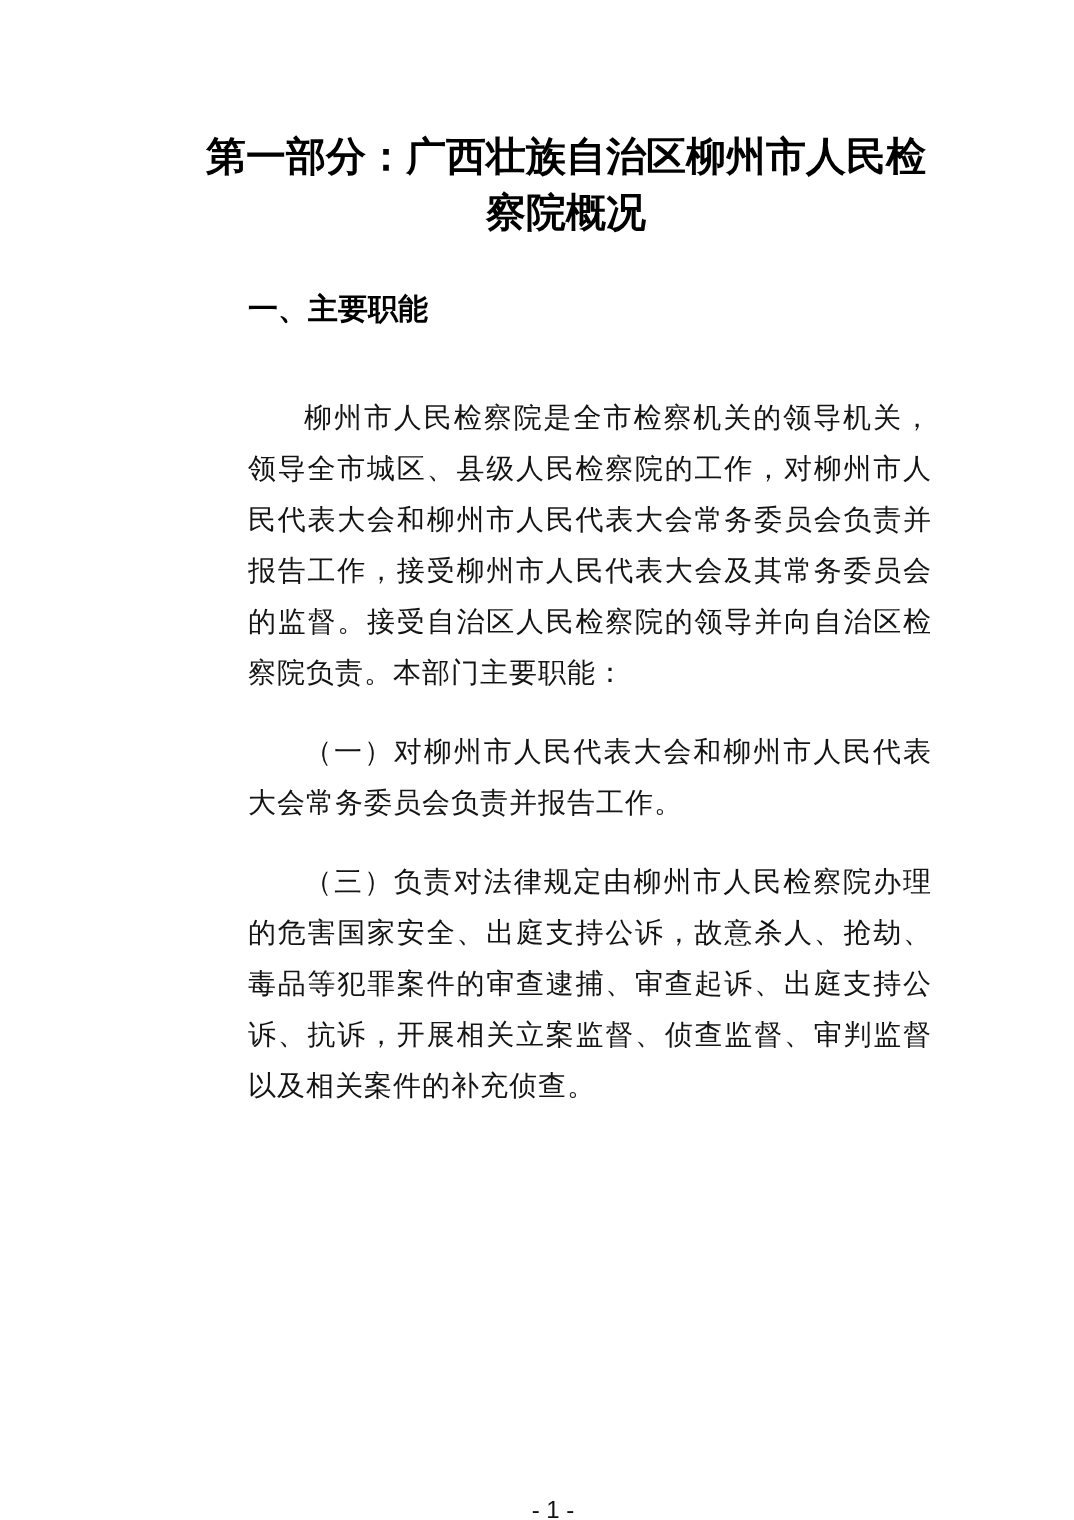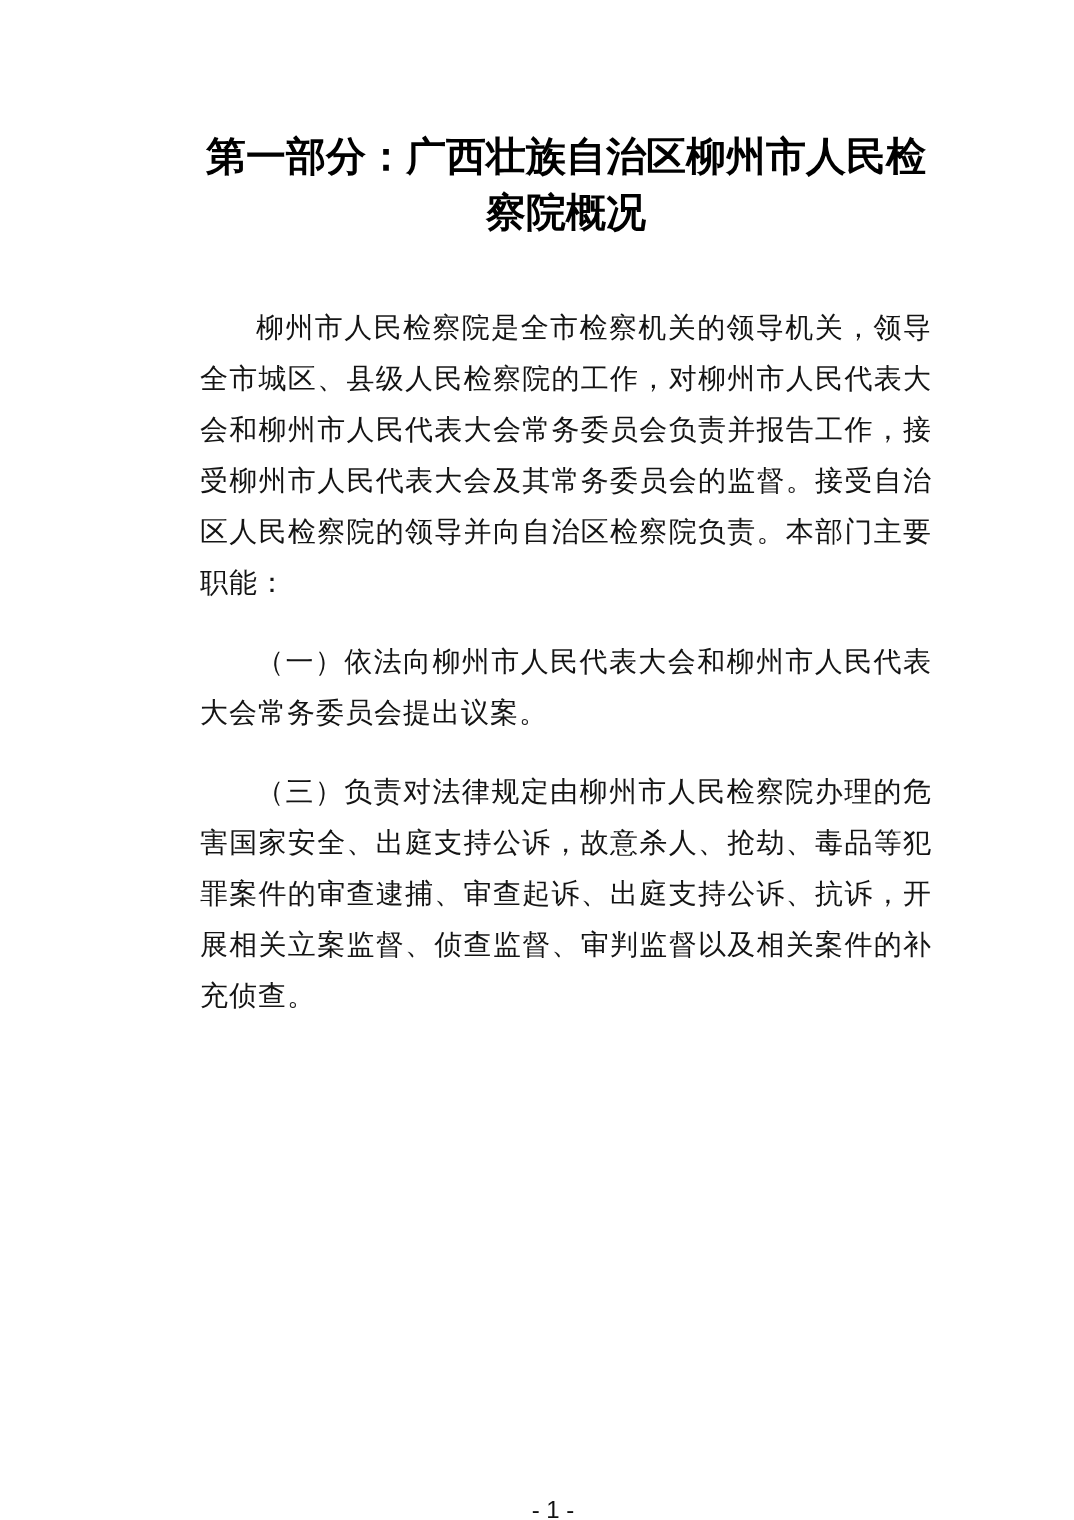--- a/index.html
+++ b/index.html
@@ -42,43 +42,45 @@
   }
   .body-text p {
     font-size: 28px;
     line-height: 51px;
     letter-spacing: 1px;
     text-indent: 2em;
     text-align: justify;
     text-align-last: left;
     margin-bottom: 12px;
     color: #141414;
+    margin-left: 48px;
   }
   .page-footer {
     position: absolute;
     left: 0;
     top: 1472px;
     width: 100%;
     text-align: center;
     font-family: "Liberation Sans", "DejaVu Sans", sans-serif;
     font-size: 24px;
     color: #111111;
   }
 </style>
 </head>
 <body>
 
 <div class="page">
   <div class="content">
 
     <h1 class="doc-title">第一部分：广西壮族自治区柳州市人民检察院概况</h1>
 
+    <h2 class="section-heading">一、主要职能</h2>
 
     <div class="body-text">
       <p>柳州市人民检察院是全市检察机关的领导机关，领导全市城区、县级人民检察院的工作，对柳州市人民代表大会和柳州市人民代表大会常务委员会负责并报告工作，接受柳州市人民代表大会及其常务委员会的监督。接受自治区人民检察院的领导并向自治区检察院负责。本部门主要职能：</p>
-      <p>（一）依法向柳州市人民代表大会和柳州市人民代表大会常务委员会提出议案。</p>
+      <p>（一）对柳州市人民代表大会和柳州市人民代表大会常务委员会负责并报告工作。</p>
       <p>（三）负责对法律规定由柳州市人民检察院办理的危害国家安全、出庭支持公诉，故意杀人、抢劫、毒品等犯罪案件的审查逮捕、审查起诉、出庭支持公诉、抗诉，开展相关立案监督、侦查监督、审判监督以及相关案件的补充侦查。</p>
     </div>
 
   </div>
 
   <div class="page-footer">- 1 -</div>
 </div>
 
 </body></html>

